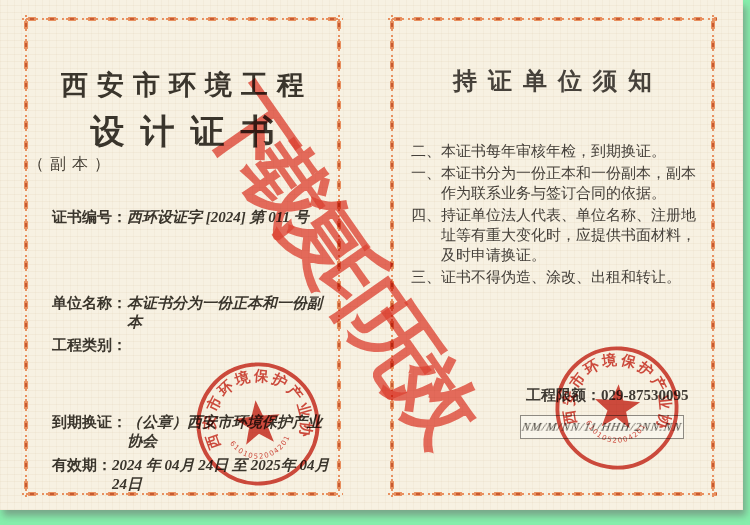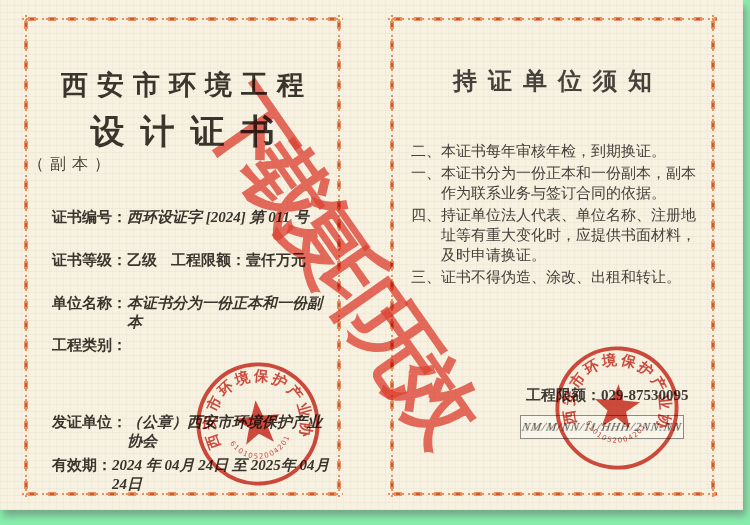--- a/index.html
+++ b/index.html
@@ -82,38 +82,32 @@
 
       <div class="title1 ink">西安市环境工程</div>
       <div class="title2 ink">设计证书</div>
       <div class="subtitle">（副本）</div>
 
       <div class="field-row ink" style="top:193px;">
         <span class="flabel">证书编号：</span>
         <span class="fvalue">西环设证字 [2024] 第 011 号</span>
       </div>
 
-      <div class="field-row ink" style="top:236px;">
-        <span class="flabel">证书等级：</span>
-        <span>乙级</span>
-        <span class="flabel gap2">工程限额：</span>
-        <span>壹仟万元</span>
-      </div>
 
       <div class="field-row ink" style="top:279px;">
         <span class="flabel">单位名称：</span>
         <span class="fvalue">本证书分为一份正本和一份副本</span>
       </div>
 
       <div class="field-row ink" style="top:321px;flex-direction:column;">
         <span class="flabel">工程类别：</span>
       </div>
 
       <div class="field-row ink" style="top:398px;">
-        <span class="flabel">发证单位：</span>
+        <span class="flabel">到期换证：</span>
         <span class="fvalue">（公章）西安市环境保护产业协会</span>
       </div>
 
       <div class="field-row ink" style="top:441px;">
         <span class="flabel">有效期：</span>
         <span class="fvalue">2024 年 04月 24日 至 2025年 04月 24日</span>
       </div>
     </div>
 
     <div class="panel panel-right">

